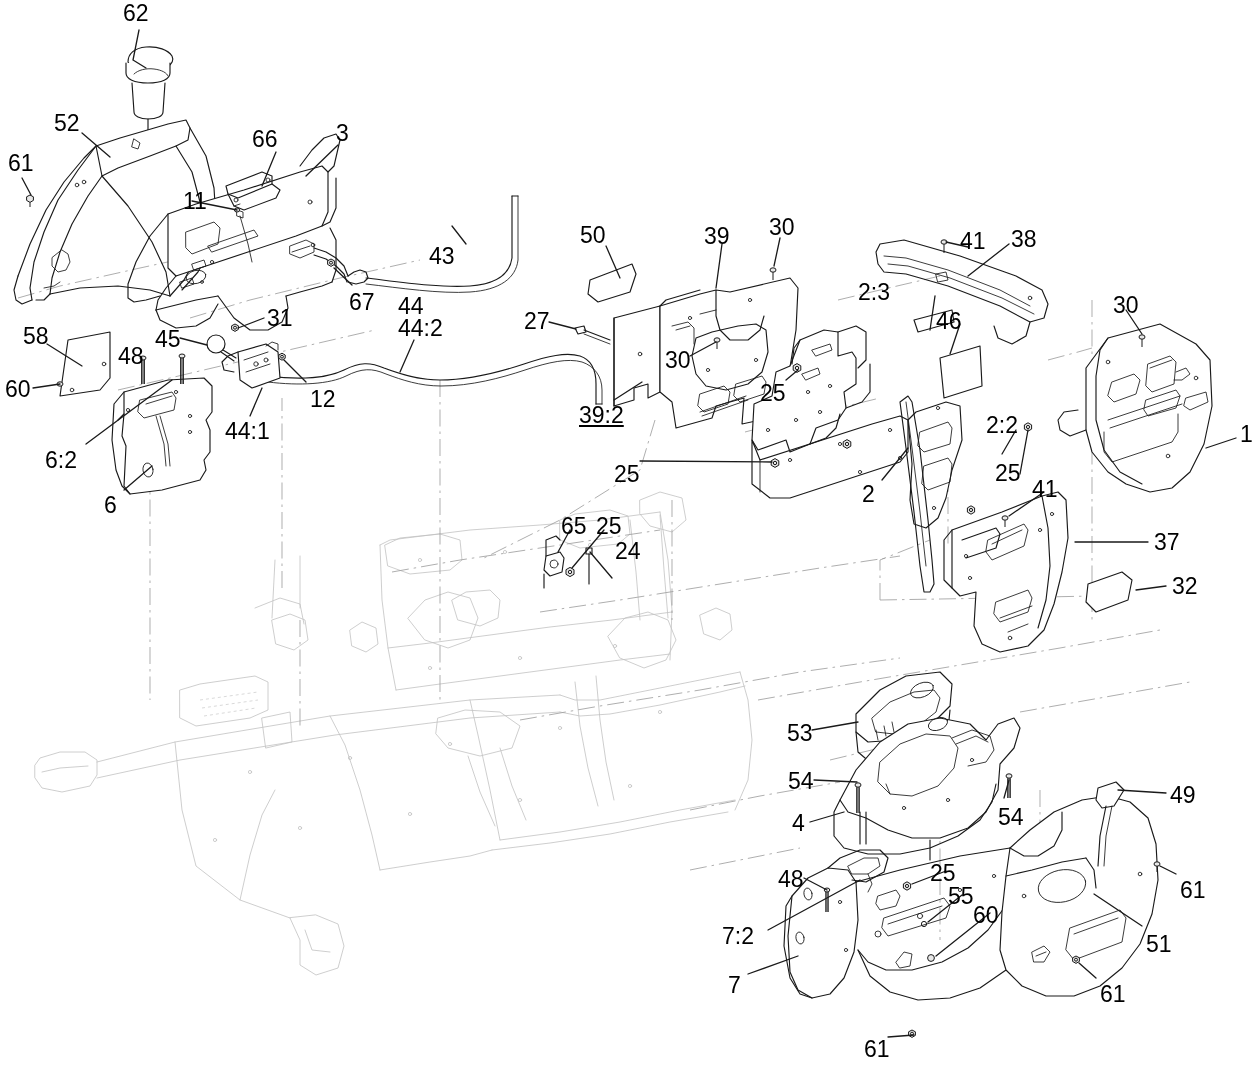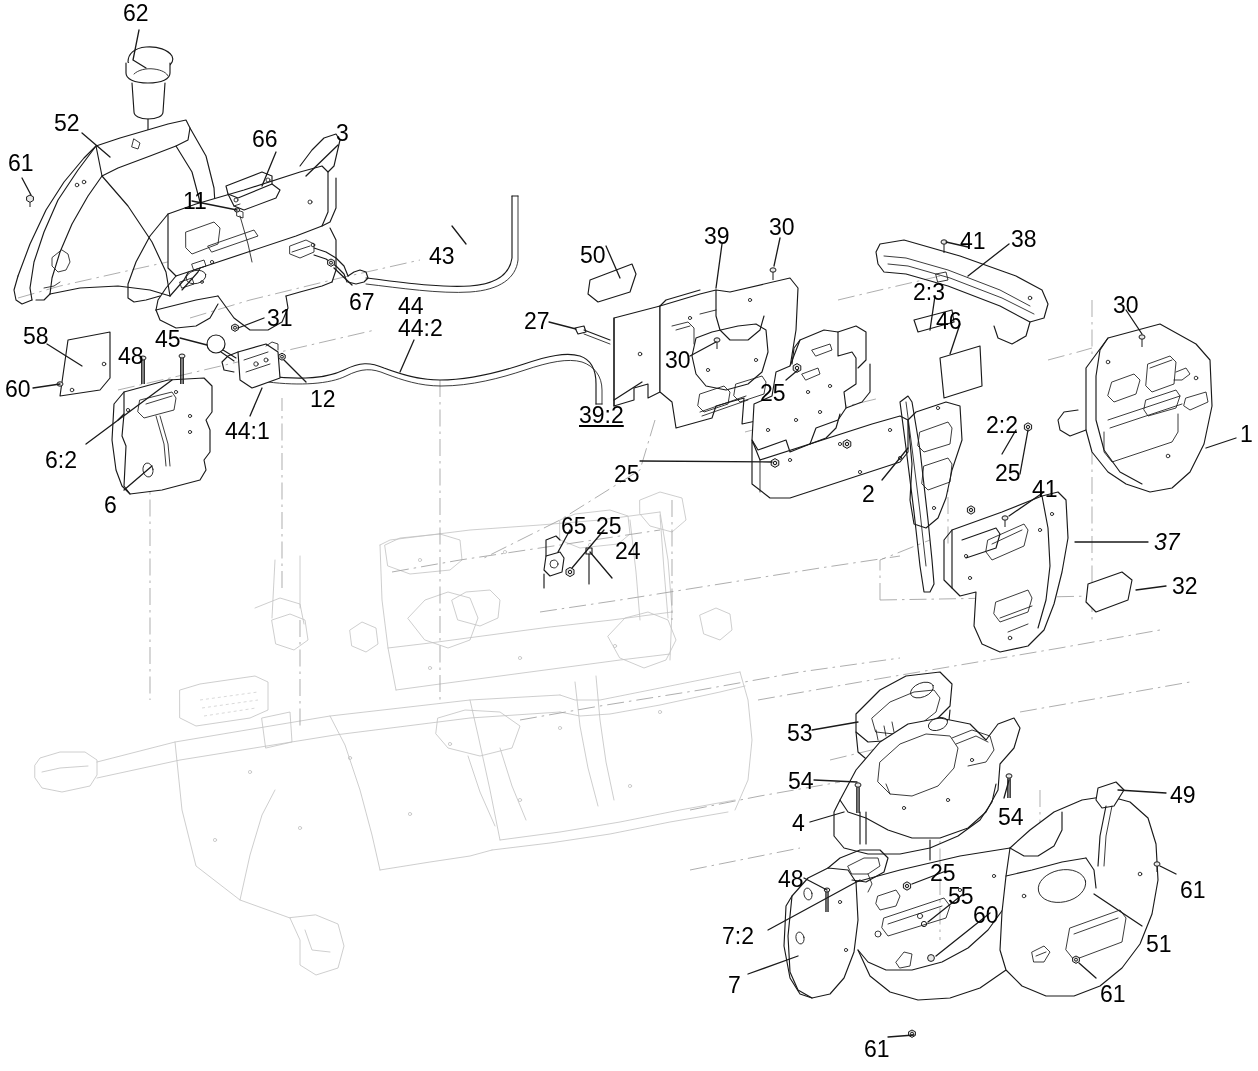--- a/index.html
+++ b/index.html
@@ -660,38 +660,38 @@
   <div class="callout" style="left:23px;top:325px;">58</div>
   <div class="callout" style="left:118px;top:345px;">48</div>
   <div class="callout" style="left:5px;top:378px;">60</div>
   <div class="callout" style="left:45px;top:449px;">6:2</div>
   <div class="callout" style="left:104px;top:494px;">6</div>
   <div class="callout" style="left:225px;top:420px;text-align:center;">44:1</div>
   <div class="callout" style="left:310px;top:388px;">12</div>
   <div class="callout" style="left:398px;top:295px;">44</div>
   <div class="callout" style="left:398px;top:317px;">44:2</div>
   <div class="callout" style="left:524px;top:310px;">27</div>
-  <div class="callout" style="left:580px;top:224px;margin-top:20px;">50</div>
+  <div class="callout" style="left:580px;top:224px;">50</div>
   <div class="callout" style="left:704px;top:225px;">39</div>
   <div class="callout" style="left:769px;top:216px;">30</div>
   <div class="callout" style="left:579px;top:404px;text-decoration:underline;">39:2</div>
   <div class="callout" style="left:665px;top:349px;">30</div>
   <div class="callout" style="left:760px;top:382px;">25</div>
   <div class="callout" style="left:614px;top:463px;">25</div>
   <div class="callout" style="left:862px;top:483px;">2</div>
   <div class="callout" style="left:960px;top:230px;">41</div>
   <div class="callout" style="left:1011px;top:228px;">38</div>
-  <div class="callout" style="left:913px;top:281px;text-align:center;">2:3</div>
+  <div class="callout" style="left:858px;top:281px;text-align:center;">2:3</div>
   <div class="callout" style="left:936px;top:310px;">46</div>
   <div class="callout" style="left:1113px;top:294px;">30</div>
   <div class="callout" style="left:986px;top:414px;">2:2</div>
   <div class="callout" style="left:995px;top:462px;">25</div>
   <div class="callout" style="left:1240px;top:423px;">1</div>
   <div class="callout" style="left:1032px;top:478px;">41</div>
-  <div class="callout" style="left:1154px;top:531px;font-style:italic;">37</div>
+  <div class="callout" style="left:1154px;top:531px;">37</div>
   <div class="callout" style="left:1172px;top:575px;">32</div>
   <div class="callout" style="left:561px;top:515px;">65</div>
   <div class="callout" style="left:596px;top:515px;">25</div>
   <div class="callout" style="left:615px;top:540px;">24</div>
   <div class="callout" style="left:787px;top:722px;">53</div>
   <div class="callout" style="left:788px;top:770px;">54</div>
   <div class="callout" style="left:792px;top:812px;">4</div>
   <div class="callout" style="left:998px;top:806px;">54</div>
   <div class="callout" style="left:1170px;top:784px;">49</div>
   <div class="callout" style="left:1180px;top:879px;">61</div>

